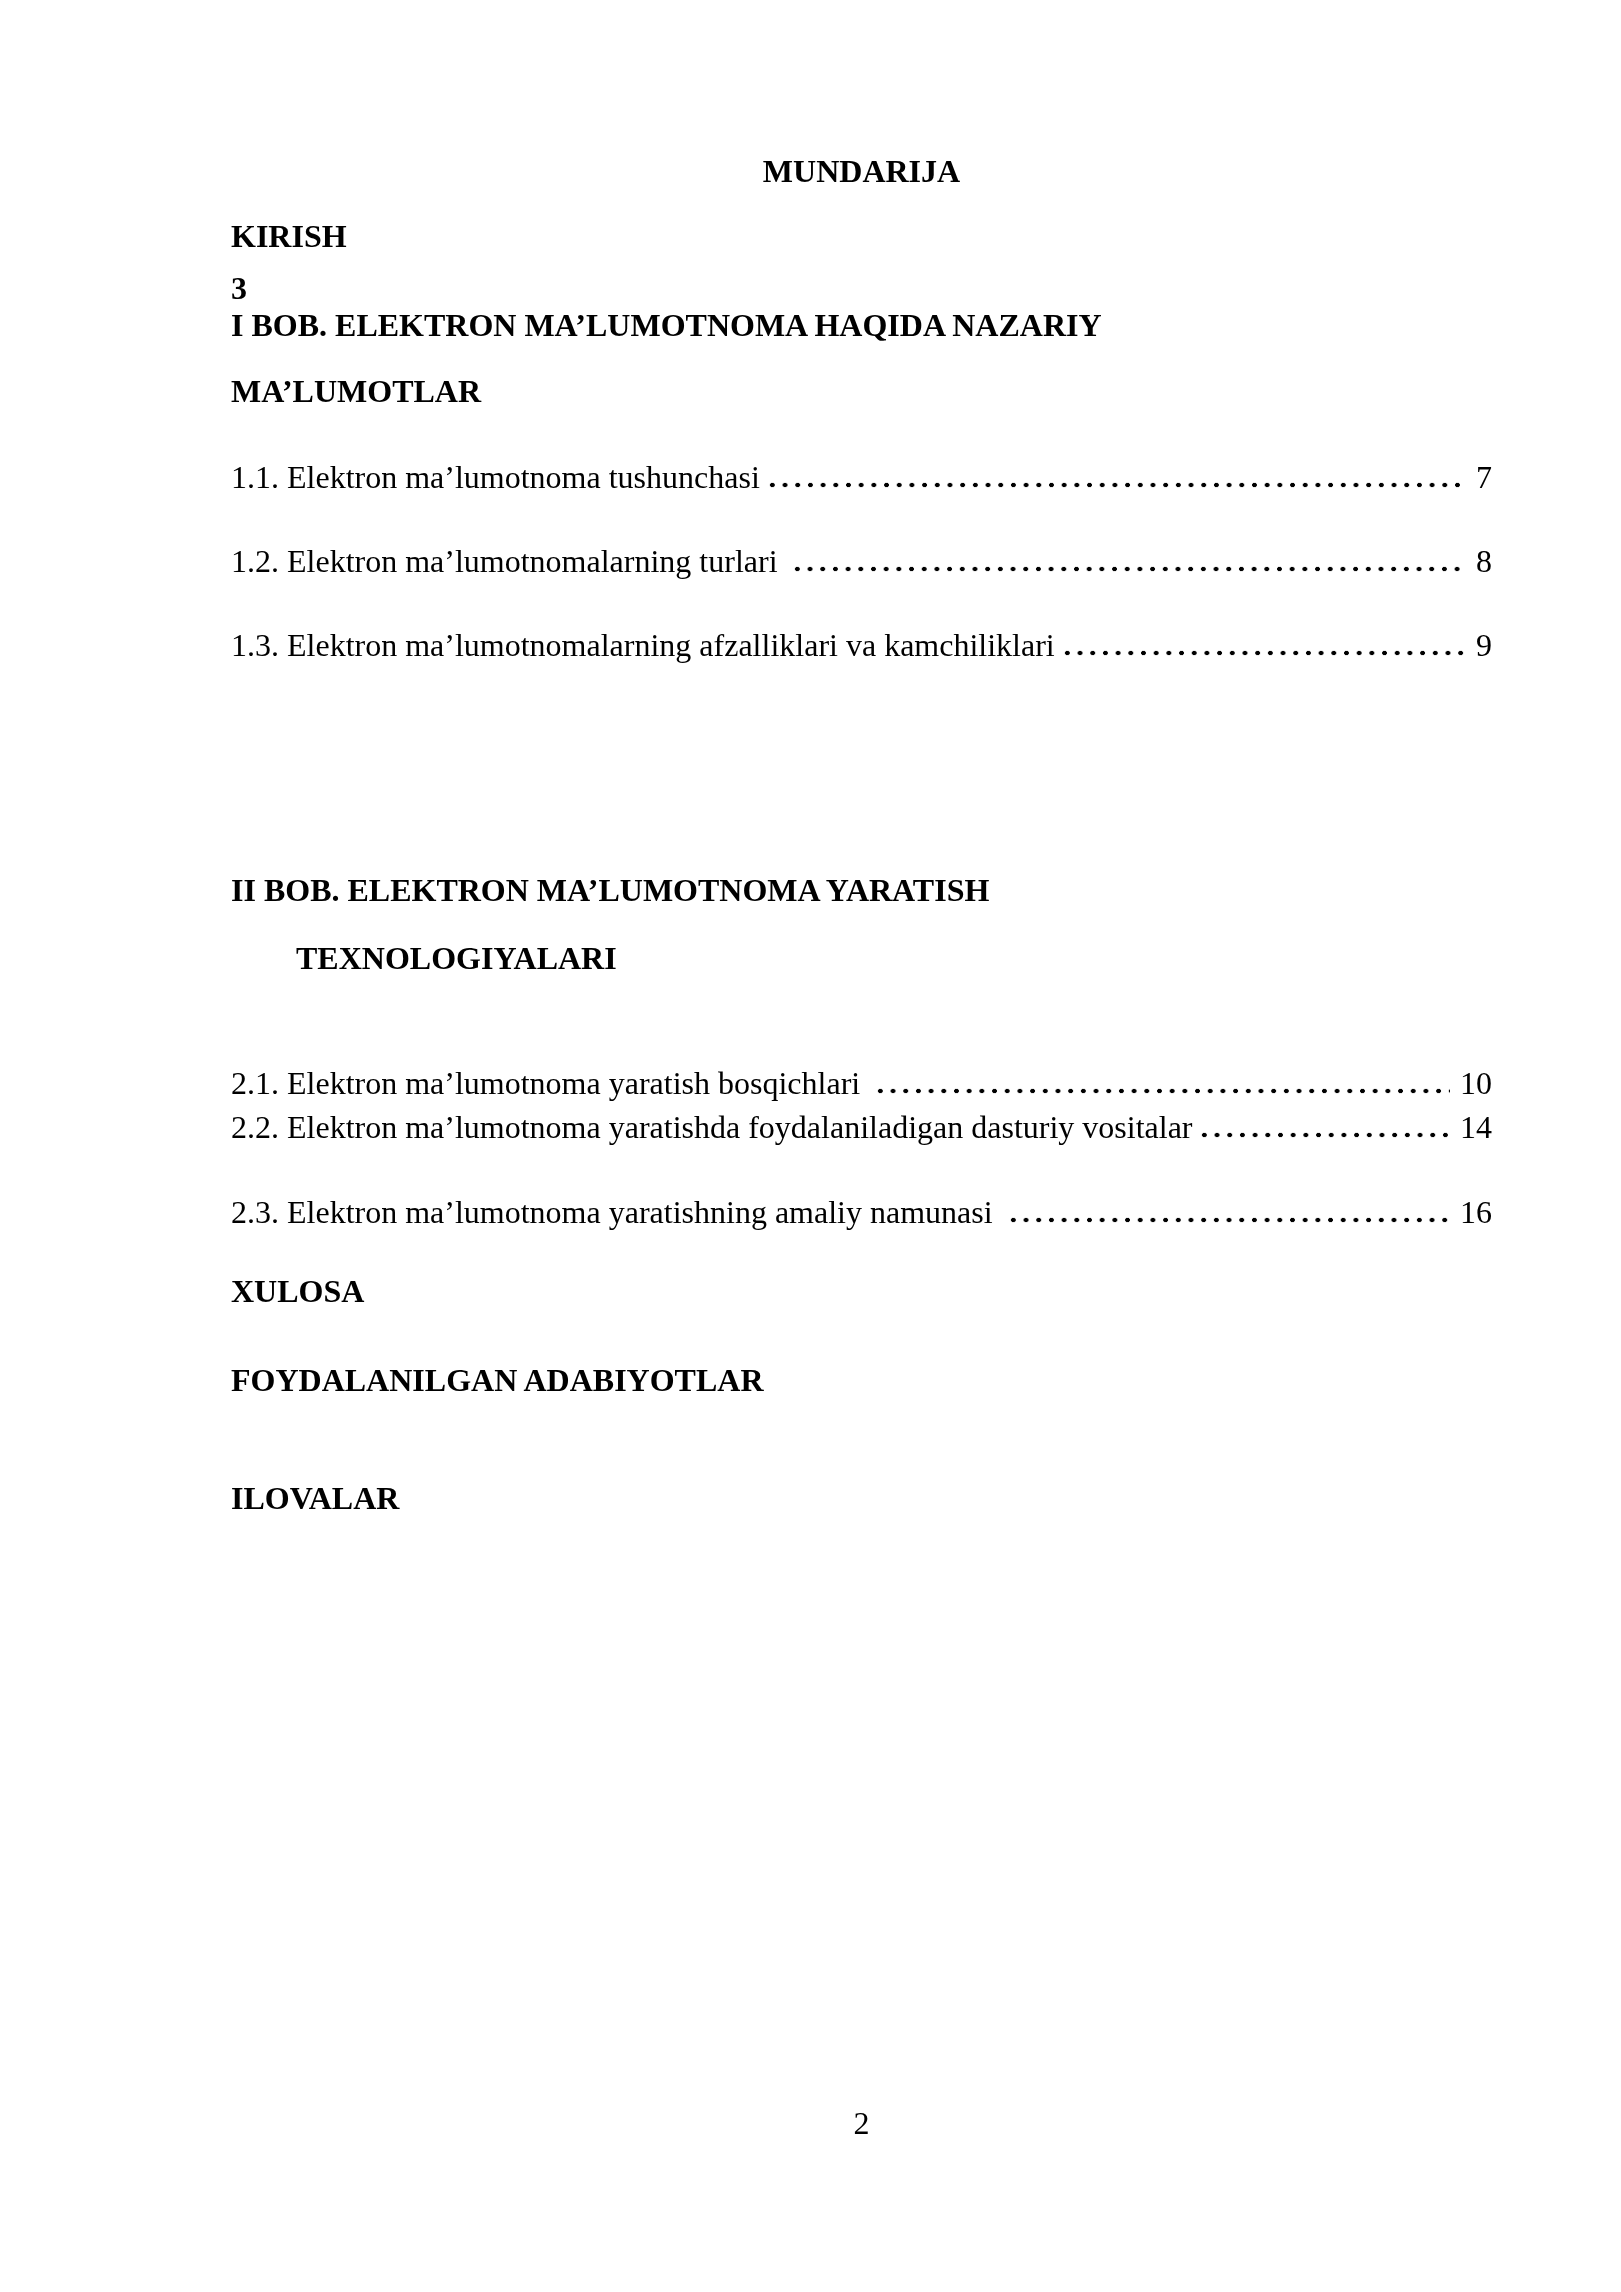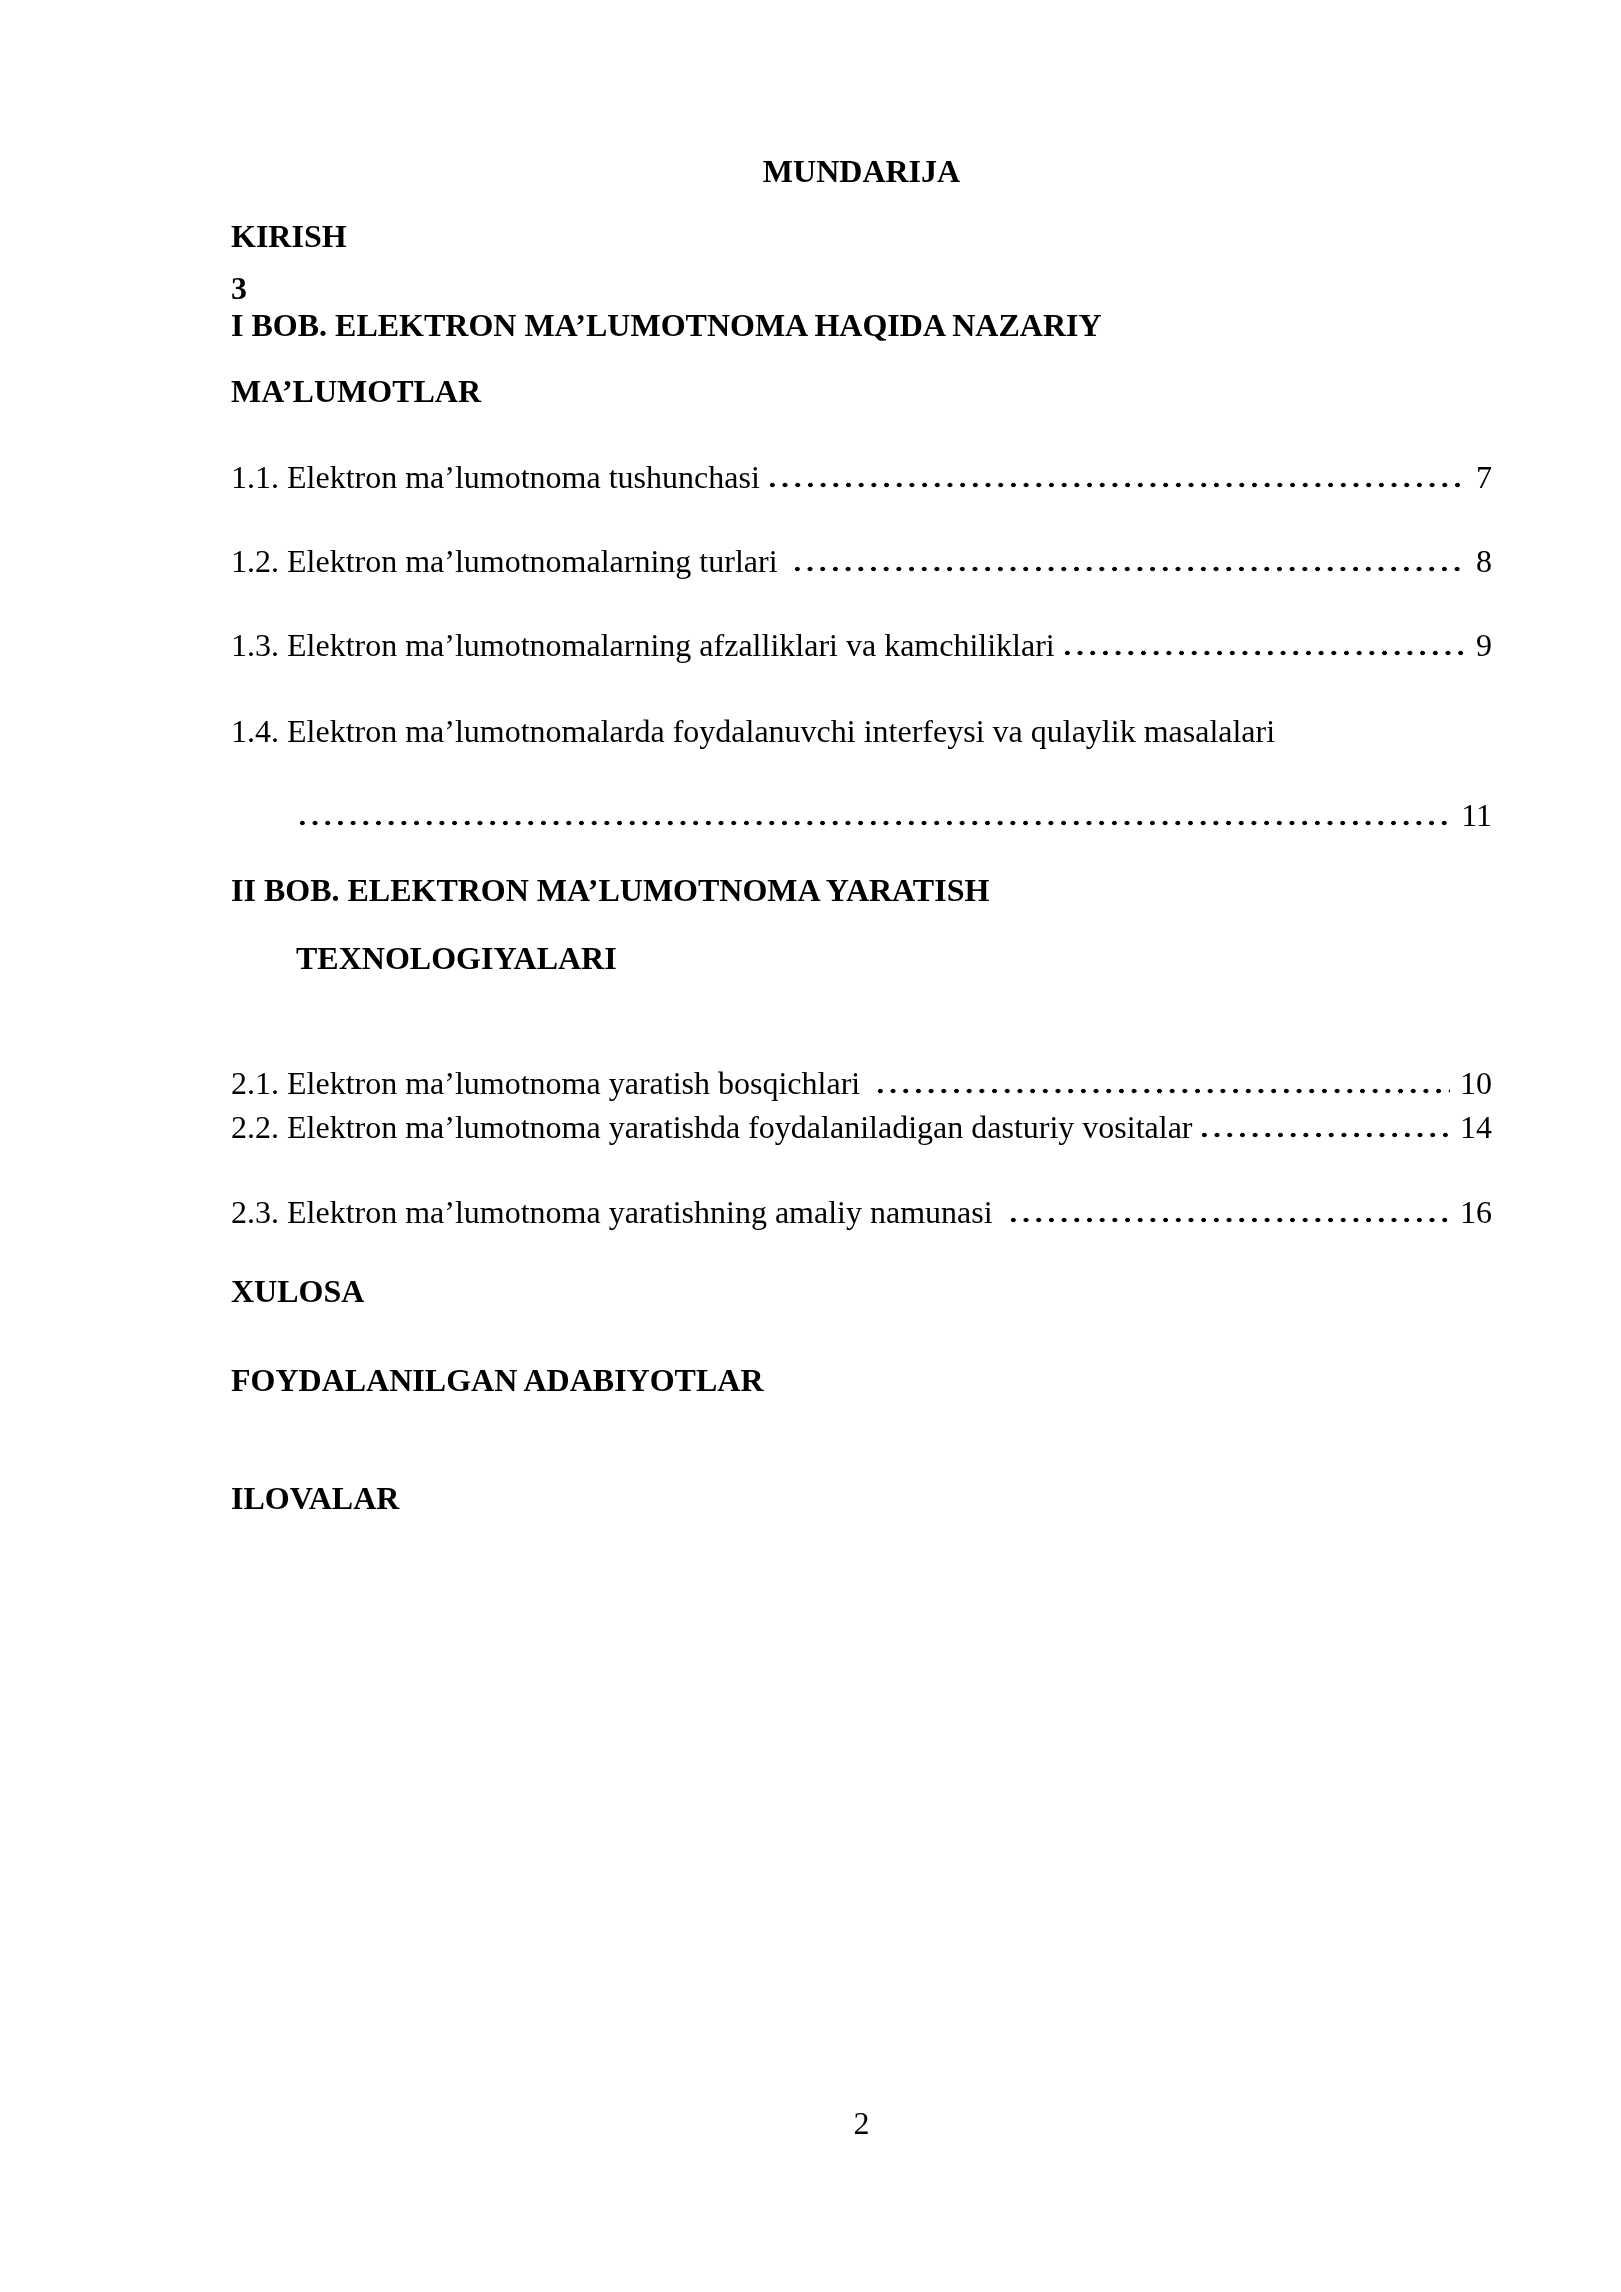--- a/index.html
+++ b/index.html
@@ -100,27 +100,20 @@
     <span class="leader"></span>
     <span class="pg">8</span>
   </div>
 
   <div class="row y-13">
     <span class="lbl">1.3. Elektron ma’lumotnomalarning afzalliklari va kamchiliklari</span>
     <span class="leader"></span>
     <span class="pg">9</span>
   </div>
 
-  <div class="row y-14a">
-    <span class="lbl">1.4. Elektron ma’lumotnomalarda foydalanuvchi interfeysi va qulaylik masalalari</span>
-  </div>
-  <div class="row y-14b">
-    <span class="leader indent1"></span>
-    <span class="pg">11</span>
-  </div>
 
   <div class="row bold y-c2a">
     <span class="lbl">II BOB. ELEKTRON MA’LUMOTNOMA YARATISH</span>
   </div>
   <div class="row bold y-c2b">
     <span class="lbl indent1">TEXNOLOGIYALARI</span>
   </div>
 
   <div class="row y-21">
     <span class="lbl">2.1. Elektron ma’lumotnoma yaratish bosqichlari </span>

